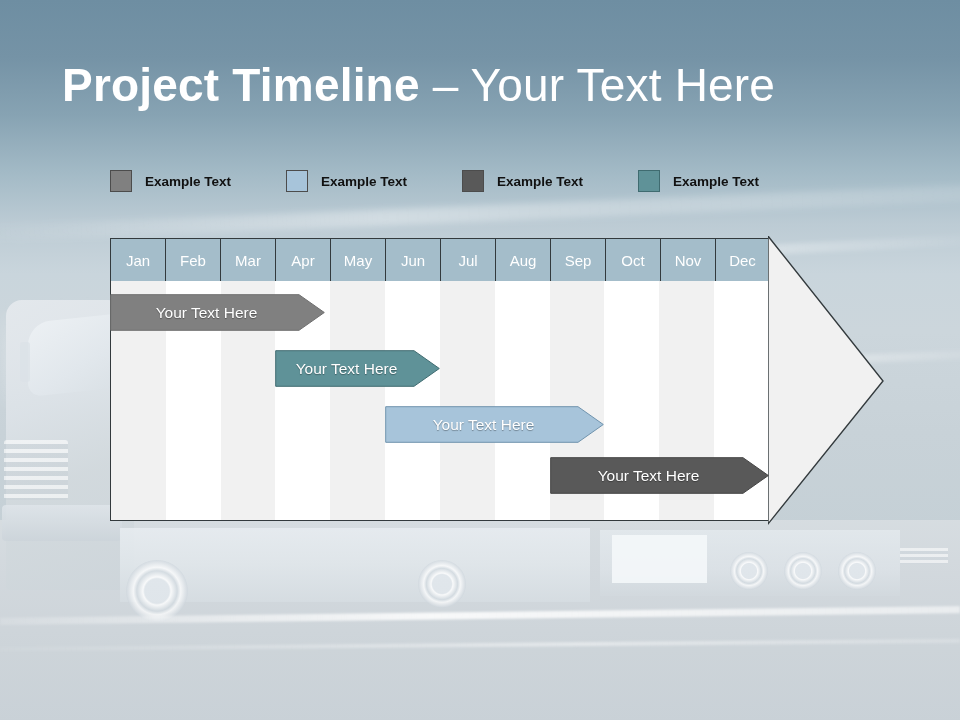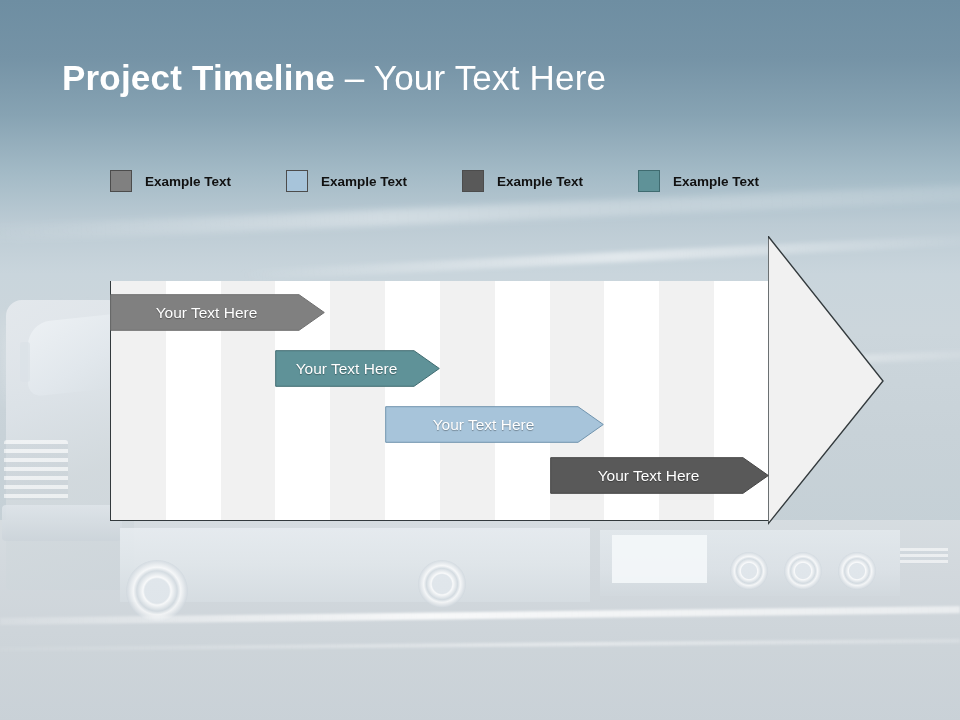--- a/index.html
+++ b/index.html
@@ -140,21 +140,21 @@
     background: repeating-linear-gradient(to bottom,
       rgba(255,255,255,.7) 0 3px, rgba(205,213,219,.5) 3px 6px);
     opacity: .8;
   }
 
   
   #title {
     position: absolute;
     left: 62px;
     top: 58px;
-    font-size: 35px;
+    font-size: 46px;
     color: #ffffff;
     white-space: nowrap;
     letter-spacing: .2px;
   }
   #title .bold { font-weight: bold; }
   #title .light { font-weight: normal; }
 
   
   #legend {
     position: absolute;
@@ -305,20 +305,34 @@
         <div class="legend-swatch" style="background: rgb(89, 89, 89); border-color: rgb(76, 76, 76);"></div>
         <div class="legend-label">Example Text</div>
       </div>
       <div class="legend-item" style="left: 528px;">
         <div class="legend-swatch" style="background: rgb(95, 146, 152); border-color: rgb(63, 107, 112);"></div>
         <div class="legend-label">Example Text</div>
       </div>
     </div>
 
   <div id="timeline">
+    <div class="month-head-row" id="month-head">
+        <div class="month-cell" style="background: rgb(164, 189, 202); color: rgb(255, 255, 255);">Jan</div>
+        <div class="month-cell" style="background: rgb(164, 189, 202); color: rgb(255, 255, 255);">Feb</div>
+        <div class="month-cell" style="background: rgb(164, 189, 202); color: rgb(255, 255, 255);">Mar</div>
+        <div class="month-cell" style="background: rgb(164, 189, 202); color: rgb(255, 255, 255);">Apr</div>
+        <div class="month-cell" style="background: rgb(164, 189, 202); color: rgb(255, 255, 255);">May</div>
+        <div class="month-cell" style="background: rgb(164, 189, 202); color: rgb(255, 255, 255);">Jun</div>
+        <div class="month-cell" style="background: rgb(164, 189, 202); color: rgb(255, 255, 255);">Jul</div>
+        <div class="month-cell" style="background: rgb(164, 189, 202); color: rgb(255, 255, 255);">Aug</div>
+        <div class="month-cell" style="background: rgb(164, 189, 202); color: rgb(255, 255, 255);">Sep</div>
+        <div class="month-cell" style="background: rgb(164, 189, 202); color: rgb(255, 255, 255);">Oct</div>
+        <div class="month-cell" style="background: rgb(164, 189, 202); color: rgb(255, 255, 255);">Nov</div>
+        <div class="month-cell" style="background: rgb(164, 189, 202); color: rgb(255, 255, 255);">Dec</div>
+      </div>
     <div class="grid-body" id="grid-body">
         <div class="grid-col" style="background: rgb(241, 241, 241);"></div>
         <div class="grid-col alt" style="background: rgb(255, 255, 255);"></div>
         <div class="grid-col" style="background: rgb(241, 241, 241);"></div>
         <div class="grid-col alt" style="background: rgb(255, 255, 255);"></div>
         <div class="grid-col" style="background: rgb(241, 241, 241);"></div>
         <div class="grid-col alt" style="background: rgb(255, 255, 255);"></div>
         <div class="grid-col" style="background: rgb(241, 241, 241);"></div>
         <div class="grid-col alt" style="background: rgb(255, 255, 255);"></div>
         <div class="grid-col" style="background: rgb(241, 241, 241);"></div>

